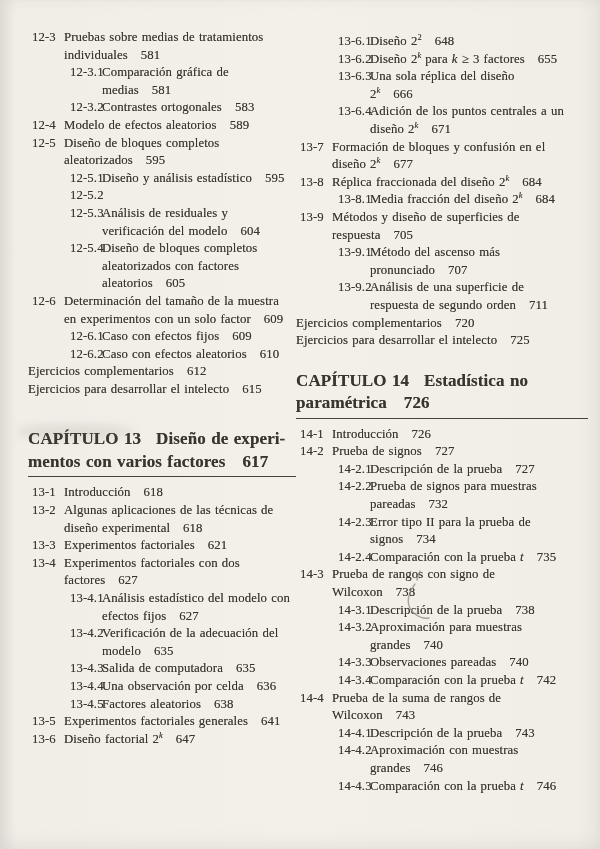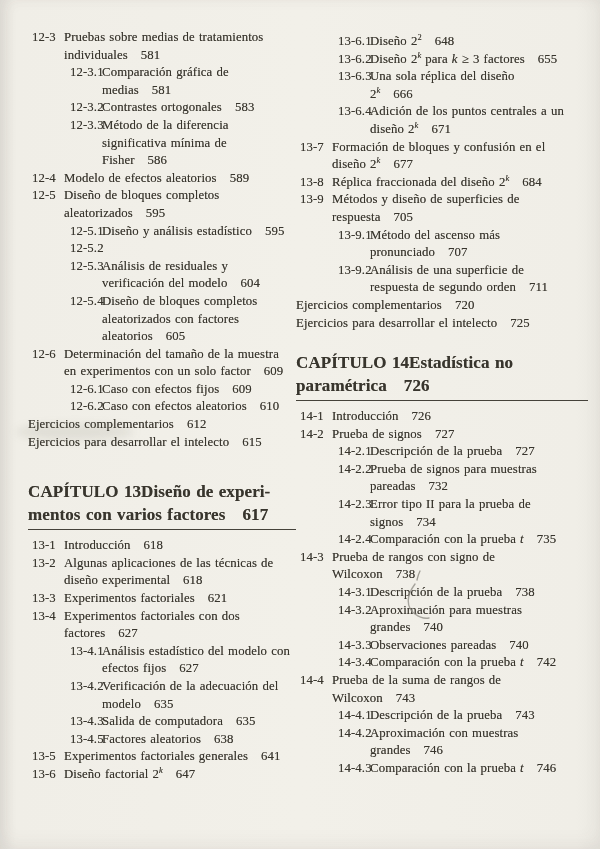--- a/index.html
+++ b/index.html
@@ -24,21 +24,21 @@
   .entry .num{flex:none;width:32px;}
   .e1{padding-left:4px;}
   .e2{padding-left:42px;}
   .plain{padding-left:0;text-align:right;}
   .txt{white-space:nowrap;}
   .pg{margin-left:13px;}
   sup{font-size:8.5px;line-height:0;vertical-align:super;letter-spacing:0;}
   .it{font-style:italic;}
   .chapter{font-weight:bold;font-size:17px;line-height:22.5px;word-spacing:1px;
     text-shadow:0 0 .5px rgba(56,53,45,.6);white-space:nowrap;}
-  .ch-num{}
+  .ch-num{margin-right:15px;}
   .ch-pg{margin-left:17px;}
   .rule{border-bottom:1.6px solid var(--rule);margin-top:3px;margin-bottom:7px;width:100%;}
   .gap{width:100%;}
   .pen-mark{position:absolute;left:0;top:0;pointer-events:none;}
   .smudge{position:absolute;background:rgba(110,105,92,.12);filter:blur(4px);
     border-radius:50%;pointer-events:none;}
 </style>
 </head>
 <body>
 
@@ -49,24 +49,20 @@
         <span class="txt"><span>Pruebas sobre medias de tratamientos</span><br><span>individuales</span><span class="pg">581</span></span>
       </div>
       <div class="entry e2">
         <span class="num">12-3.1</span>
         <span class="txt"><span>Comparación gráfica de</span><br><span>medias</span><span class="pg">581</span></span>
       </div>
       <div class="entry e2">
         <span class="num">12-3.2</span>
         <span class="txt"><span>Contrastes ortogonales</span><span class="pg">583</span></span>
       </div>
-      <div class="entry e2">
-        <span class="num">12-3.3</span>
-        <span class="txt"><span>Método de la diferencia</span><br><span>significativa mínima de</span><br><span>Fisher</span><span class="pg">586</span></span>
-      </div>
       <div class="entry e1">
         <span class="num">12-4</span>
         <span class="txt"><span>Modelo de efectos aleatorios</span><span class="pg">589</span></span>
       </div>
       <div class="entry e1">
         <span class="num">12-5</span>
         <span class="txt"><span>Diseño de bloques completos</span><br><span>aleatorizados</span><span class="pg">595</span></span>
       </div>
       <div class="entry e2">
         <span class="num">12-5.1</span>
@@ -129,20 +125,24 @@
       </div>
       <div class="entry e2">
         <span class="num">13-4.2</span>
         <span class="txt"><span>Verificación de la adecuación del</span><br><span>modelo</span><span class="pg">635</span></span>
       </div>
       <div class="entry e2">
         <span class="num">13-4.3</span>
         <span class="txt"><span>Salida de computadora</span><span class="pg">635</span></span>
       </div>
       <div class="entry e2">
+        <span class="num">13-4.4</span>
+        <span class="txt"><span>Una observación por celda</span><span class="pg">636</span></span>
+      </div>
+      <div class="entry e2">
         <span class="num">13-4.5</span>
         <span class="txt"><span>Factores aleatorios</span><span class="pg">638</span></span>
       </div>
       <div class="entry e1">
         <span class="num">13-5</span>
         <span class="txt"><span>Experimentos factoriales generales</span><span class="pg">641</span></span>
       </div>
       <div class="entry e1">
         <span class="num">13-6</span>
         <span class="txt"><span>Diseño factorial 2</span><sup class="it">k</sup><span class="pg">647</span></span>
@@ -165,20 +165,24 @@
         <span class="num">13-6.4</span>
         <span class="txt"><span>Adición de los puntos centrales a un</span><br><span>diseño 2</span><sup class="it">k</sup><span class="pg">671</span></span>
       </div>
       <div class="entry e1">
         <span class="num">13-7</span>
         <span class="txt"><span>Formación de bloques y confusión en el</span><br><span>diseño 2</span><sup class="it">k</sup><span class="pg">677</span></span>
       </div>
       <div class="entry e1">
         <span class="num">13-8</span>
         <span class="txt"><span>Réplica fraccionada del diseño 2</span><sup class="it">k</sup><span class="pg">684</span></span>
+      </div>
+      <div class="entry e2">
+        <span class="num">13-8.1</span>
+        <span class="txt"><span>Media fracción del diseño 2</span><sup class="it">k</sup><span class="pg">684</span></span>
       </div>
       <div class="entry e1">
         <span class="num">13-9</span>
         <span class="txt"><span>Métodos y diseño de superficies de</span><br><span>respuesta</span><span class="pg">705</span></span>
       </div>
       <div class="entry e2">
         <span class="num">13-9.1</span>
         <span class="txt"><span>Método del ascenso más</span><br><span>pronunciado</span><span class="pg">707</span></span>
       </div>
       <div class="entry e2">

